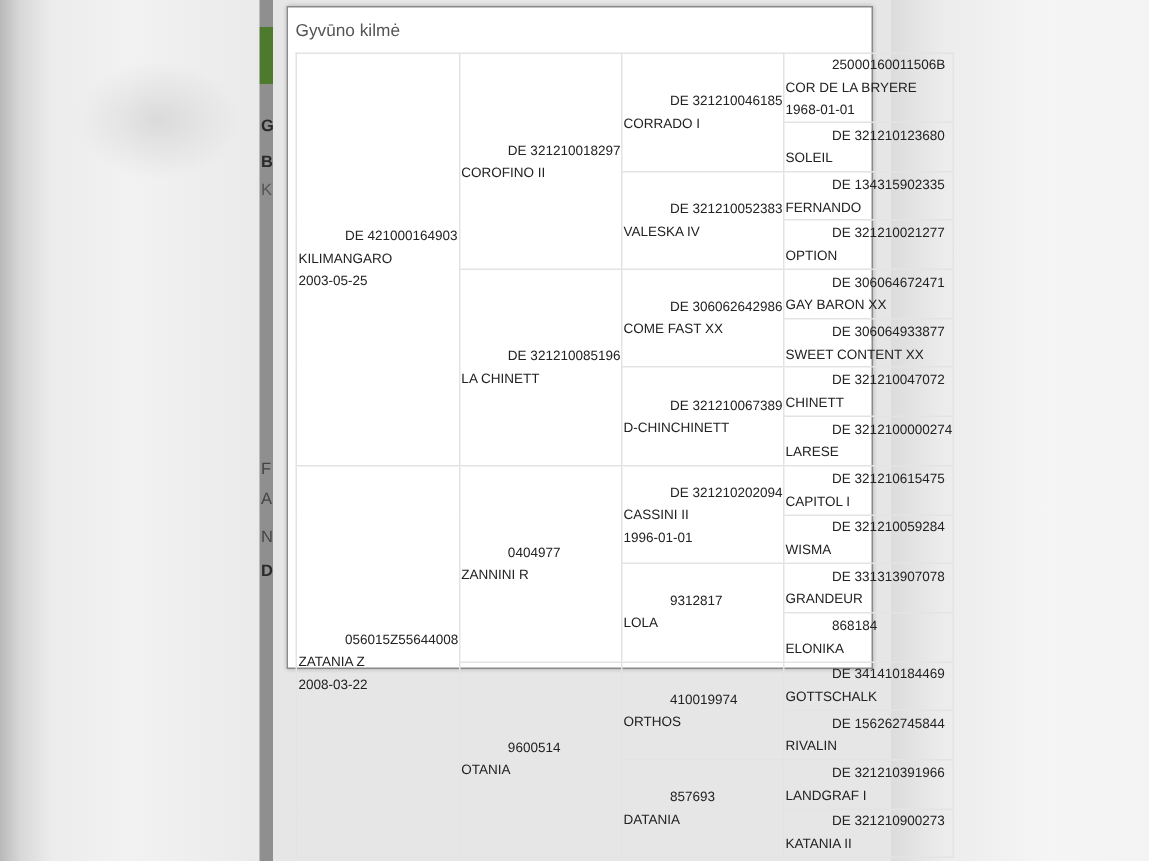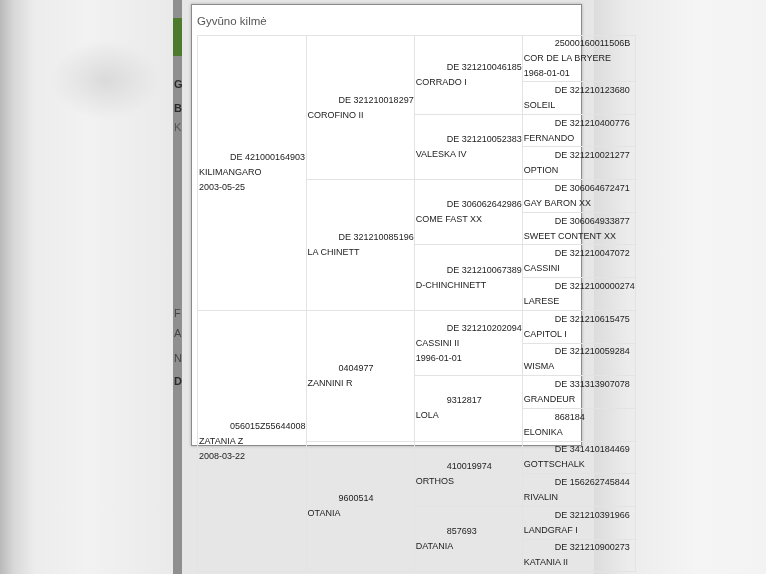--- a/index.html
+++ b/index.html
@@ -102,21 +102,21 @@
             <span class="code">DE 321210123680</span>
             <span class="name">SOLEIL</span>
           </td>
         </tr>
         <tr style="height: 32.7px;">
           <td rowspan="2">
             <span class="code">DE 321210052383</span>
             <span class="name">VALESKA IV</span>
           </td>
           <td rowspan="1">
-            <span class="code">DE 321210400776</span>
+            <span class="code">DE 134315902335</span>
             <span class="name">FERNANDO</span>
           </td>
         </tr>
         <tr style="height: 32.7px;">
           <td rowspan="1">
             <span class="code">DE 321210021277</span>
             <span class="name">OPTION</span>
           </td>
         </tr>
         <tr style="height: 32.7px;">
@@ -139,21 +139,21 @@
             <span class="name">SWEET CONTENT XX</span>
           </td>
         </tr>
         <tr style="height: 32.7px;">
           <td rowspan="2">
             <span class="code">DE 321210067389</span>
             <span class="name">D-CHINCHINETT</span>
           </td>
           <td rowspan="1">
             <span class="code">DE 321210047072</span>
-            <span class="name">CASSINI</span>
+            <span class="name">CHINETT</span>
           </td>
         </tr>
         <tr style="height: 32.7px;">
           <td rowspan="1">
             <span class="code">DE 3212100000274</span>
             <span class="name">LARESE</span>
           </td>
         </tr>
         <tr style="height: 32.7px;">
           <td rowspan="8">

